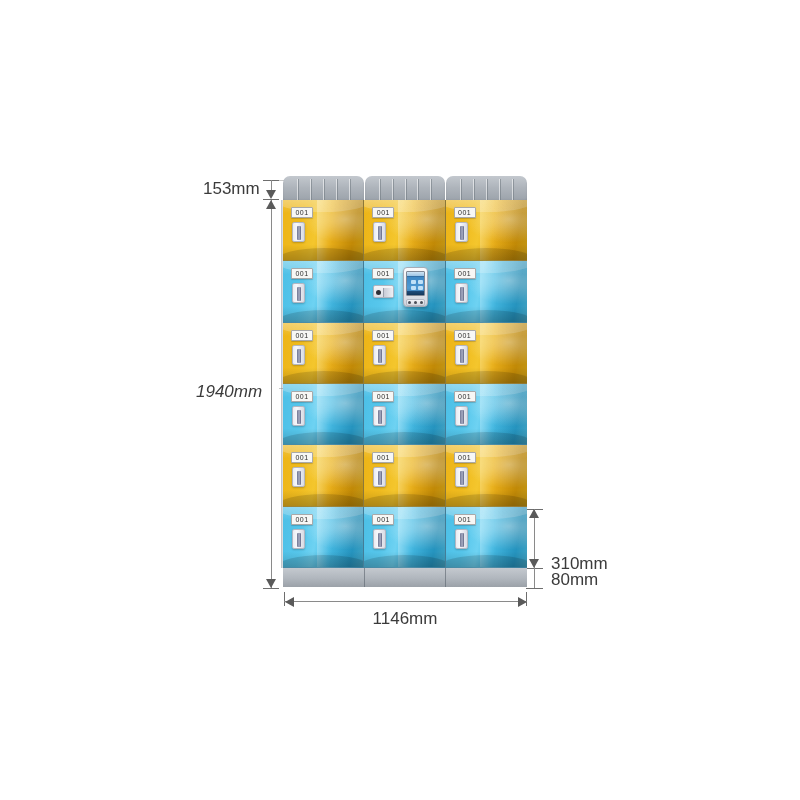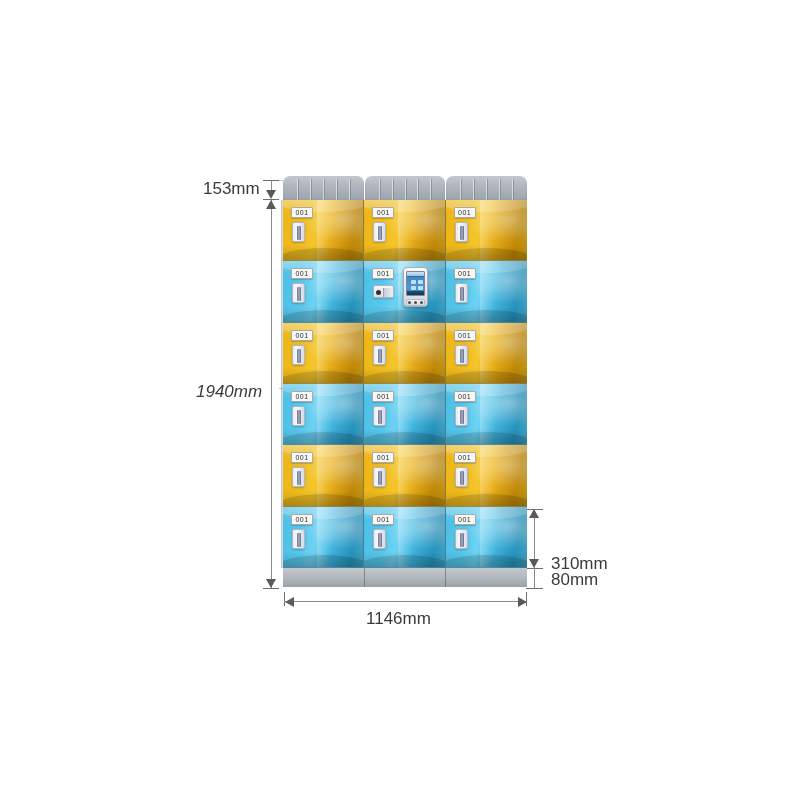--- a/index.html
+++ b/index.html
@@ -22,21 +22,21 @@
     color: #3b3b3b;
     font-size: 17px;
     font-family: "Liberation Sans", sans-serif;
     white-space: nowrap;
     letter-spacing: 0px;
   }
   #label-153 { left: 203px; top: 179px; }
   #label-1940 { left: 196px; top: 382px; font-style: italic; }
   #label-310 { left: 551px; top: 554px; }
   #label-80  { left: 551px; top: 570px; }
-  #label-1146 { left: 366px; top: 609px; }
+  #label-1146 { left: 366px; top: 609px; text-align: center; }
 
   
   .vline {
     position: absolute;
     width: 1px;
     background: #8a8a8a;
   }
   .hline {
     position: absolute;
     height: 1px;

